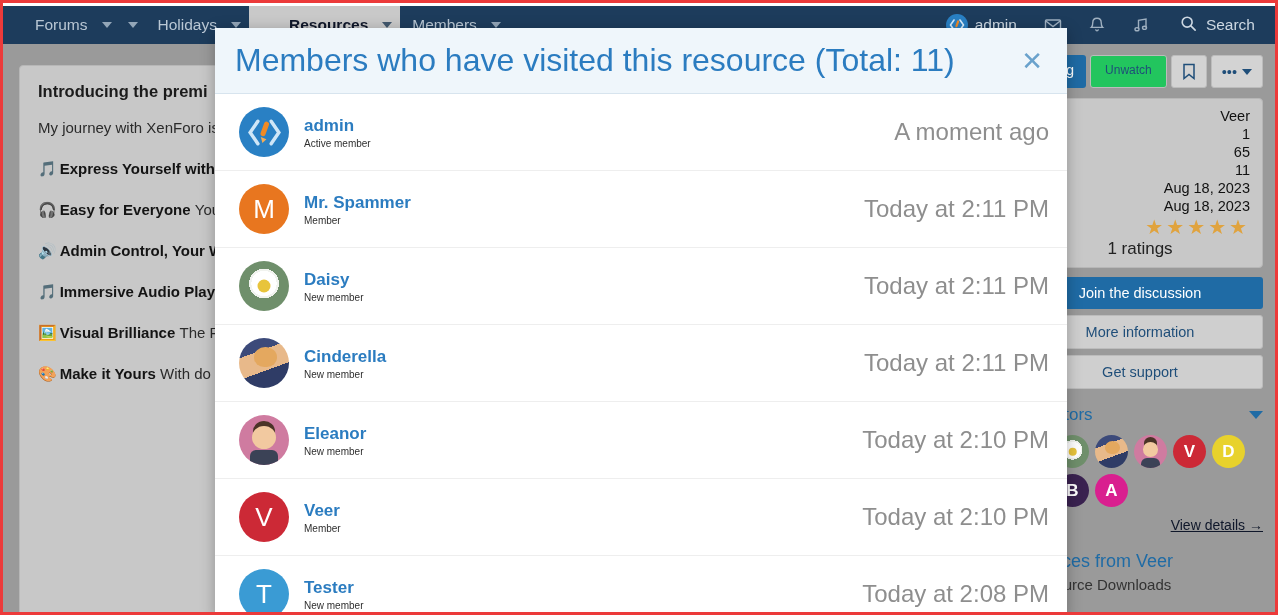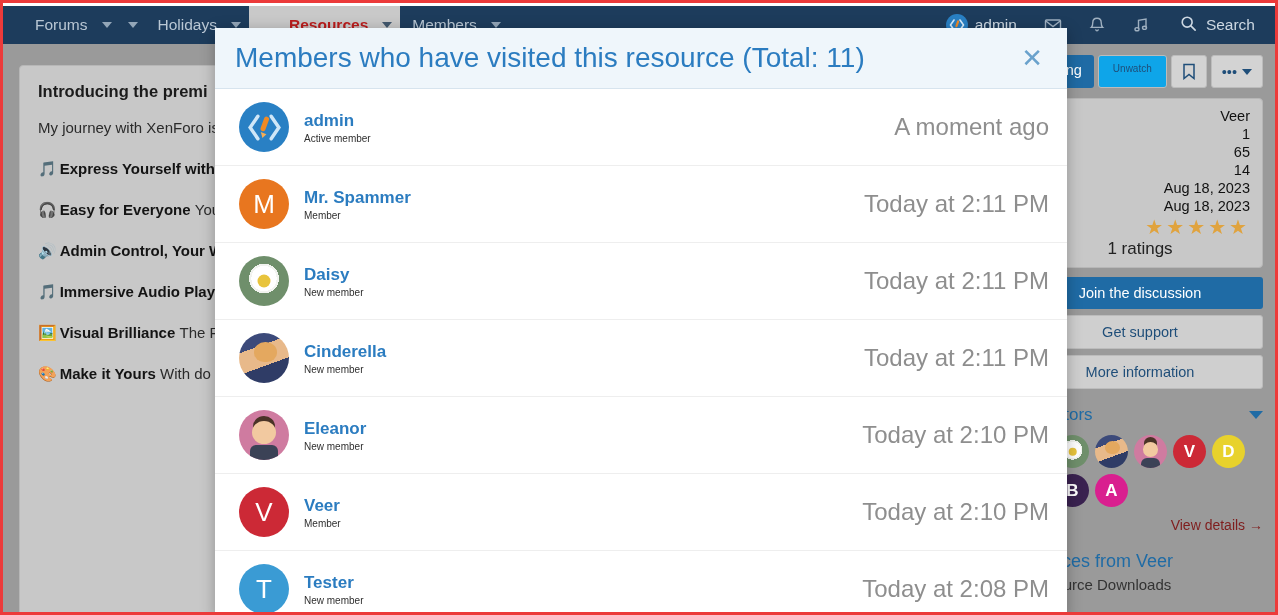--- a/index.html
+++ b/index.html
@@ -24,21 +24,21 @@
     display: flex; align-items: stretch;
     z-index: 5;
   }
   .nav-left { display: flex; align-items: stretch; padding-left: 20px; }
   .nav-tab {
     display: flex; align-items: center;
     color: #b9c7d4; font-size: 15.5px;
     padding: 0 6px 0 12px;
     white-space: nowrap;
   }
-  .nav-tab.active { background: #c9c9c9; color: #b91c1c; font-weight: bold; padding-left: 40px; }
+  .nav-tab.active { background: #c9c9c9; color: #0f172a; font-weight: bold; padding-left: 40px; }
   .nav-caret {
     display: flex; align-items: center; justify-content: center;
     width: 26px; align-self: stretch;
   }
   .nav-tab.active + .nav-caret { background: #c9c9c9; }
   .caret-glyph {
     width: 0; height: 0;
     border-left: 5px solid transparent;
     border-right: 5px solid transparent;
     border-top: 6px solid #93a6b8;
@@ -92,21 +92,21 @@
   }
   .side-btnrow {
     display: flex; justify-content: flex-end; gap: 4px;
     padding-top: 14px;
   }
   .btn-primary-sm {
     background: #1f6ba5; color: #fff; font-size: 14.5px;
     padding: 7px 12px; border-radius: 3px;
   }
   .btn-plain {
-    background: #0ea5e9; color: #1f4e79; font-size: 10px;
+    background: #22c55e; color: #1f4e79; font-size: 12px;
     padding: 7px 14px; border: 1px solid #bcbcbc; border-radius: 3px;
   }
   .btn-icon {
     background: #d3d3d3; color: #1f4e79; font-size: 14.5px;
     padding: 7px 10px; border: 1px solid #bcbcbc; border-radius: 3px;
     display: flex; align-items: center; gap: 5px;
   }
   .meta-box {
     margin-top: 10px; background: #c8c8c8; border: 1px solid #b7b7b7;
     border-radius: 4px; padding: 8px 12px;
@@ -132,42 +132,42 @@
     margin-top: 16px; display: flex; align-items: center; justify-content: space-between;
     color: #1f6ba5; font-size: 17px;
   }
   .avatar-grid { margin-top: 10px; display: flex; flex-wrap: wrap; gap: 6px; width: 240px; }
   .av { width: 33px; height: 33px; border-radius: 50%; display: flex; align-items: center;
         justify-content: center; color: #fff; font-size: 17px; font-weight: bold; overflow: hidden; }
   .vis-foot {
     margin-top: 10px; display: flex; justify-content: space-between;
     font-size: 14px; color: #333;
   }
-  .vis-foot .lnk { color: #7f1d1d; }
+  .vis-foot .lnk { color: #0f172a; text-decoration: underline; }
   .side-h2 { margin-top: 18px; color: #1f6ba5; font-size: 18px; }
   .side-sub { margin-top: 4px; color: #333; font-size: 15px; }
 
   
   .modal {
     position: absolute; left: 212px; top: 25px;
     width: 852px; height: 590px;
     background: #ffffff;
     box-shadow: 0 3px 14px rgba(0,0,0,0.28);
     z-index: 20;
     display: flex; flex-direction: column;
     overflow: hidden;
   }
   .modal-head {
     background: #eff6fb;
     border-bottom: 1px solid #d7e4ee;
     padding: 14px 20px;
     display: flex; align-items: center; justify-content: space-between;
     flex: 0 0 auto;
   }
-  .modal-title { color: #2b7cc0; font-size: 28px; }
+  .modal-title { color: #2b7cc0; font-size: 32px; }
   .modal-close {
     color: #6aa2cc; font-size: 26px; line-height: 1;
     padding: 0 4px; font-weight: 300;
   }
   .modal-body { flex: 1 1 auto; overflow: hidden; background: #fff; }
   .vrow {
     display: flex; align-items: center;
     height: 77px; padding: 0 18px 0 24px;
     border-bottom: 1px solid #eeeeee;
   }
@@ -310,38 +310,38 @@
             <div class="meta-row">
               <span class="k">ds:</span>
               <span class="v">1</span>
             </div>
             <div class="meta-row">
               <span class="k"></span>
               <span class="v">65</span>
             </div>
             <div class="meta-row">
               <span class="k"></span>
-              <span class="v">14</span>
+              <span class="v">11</span>
             </div>
             <div class="meta-row">
               <span class="k">ase:</span>
               <span class="v">Aug 18, 2023</span>
             </div>
             <div class="meta-row">
               <span class="k">ate:</span>
               <span class="v">Aug 18, 2023</span>
             </div>
           </div>
         <div class="stars">★★★★★</div>
         <div class="rat-count">1 ratings</div>
       </div>
 
       <div class="btn-wide-primary">Join the discussion</div>
+      <div class="btn-wide">More information</div>
       <div class="btn-wide">Get support</div>
-      <div class="btn-wide">More information</div>
 
       <div class="widget-head">
         <span>ce visitors</span>
         <span class="caret-glyph" style="border-top-color:#1f6ba5;border-left-width:7px;border-right-width:7px;border-top-width:8px"></span>
       </div>
       <div class="avatar-grid" id="sideAvatars">
           <div class="av" style="background: rgb(232, 118, 31);">M</div>
           <div class="av daisy"></div>
           <div class="av cinder"></div>
           <div class="av eleanor"></div>

